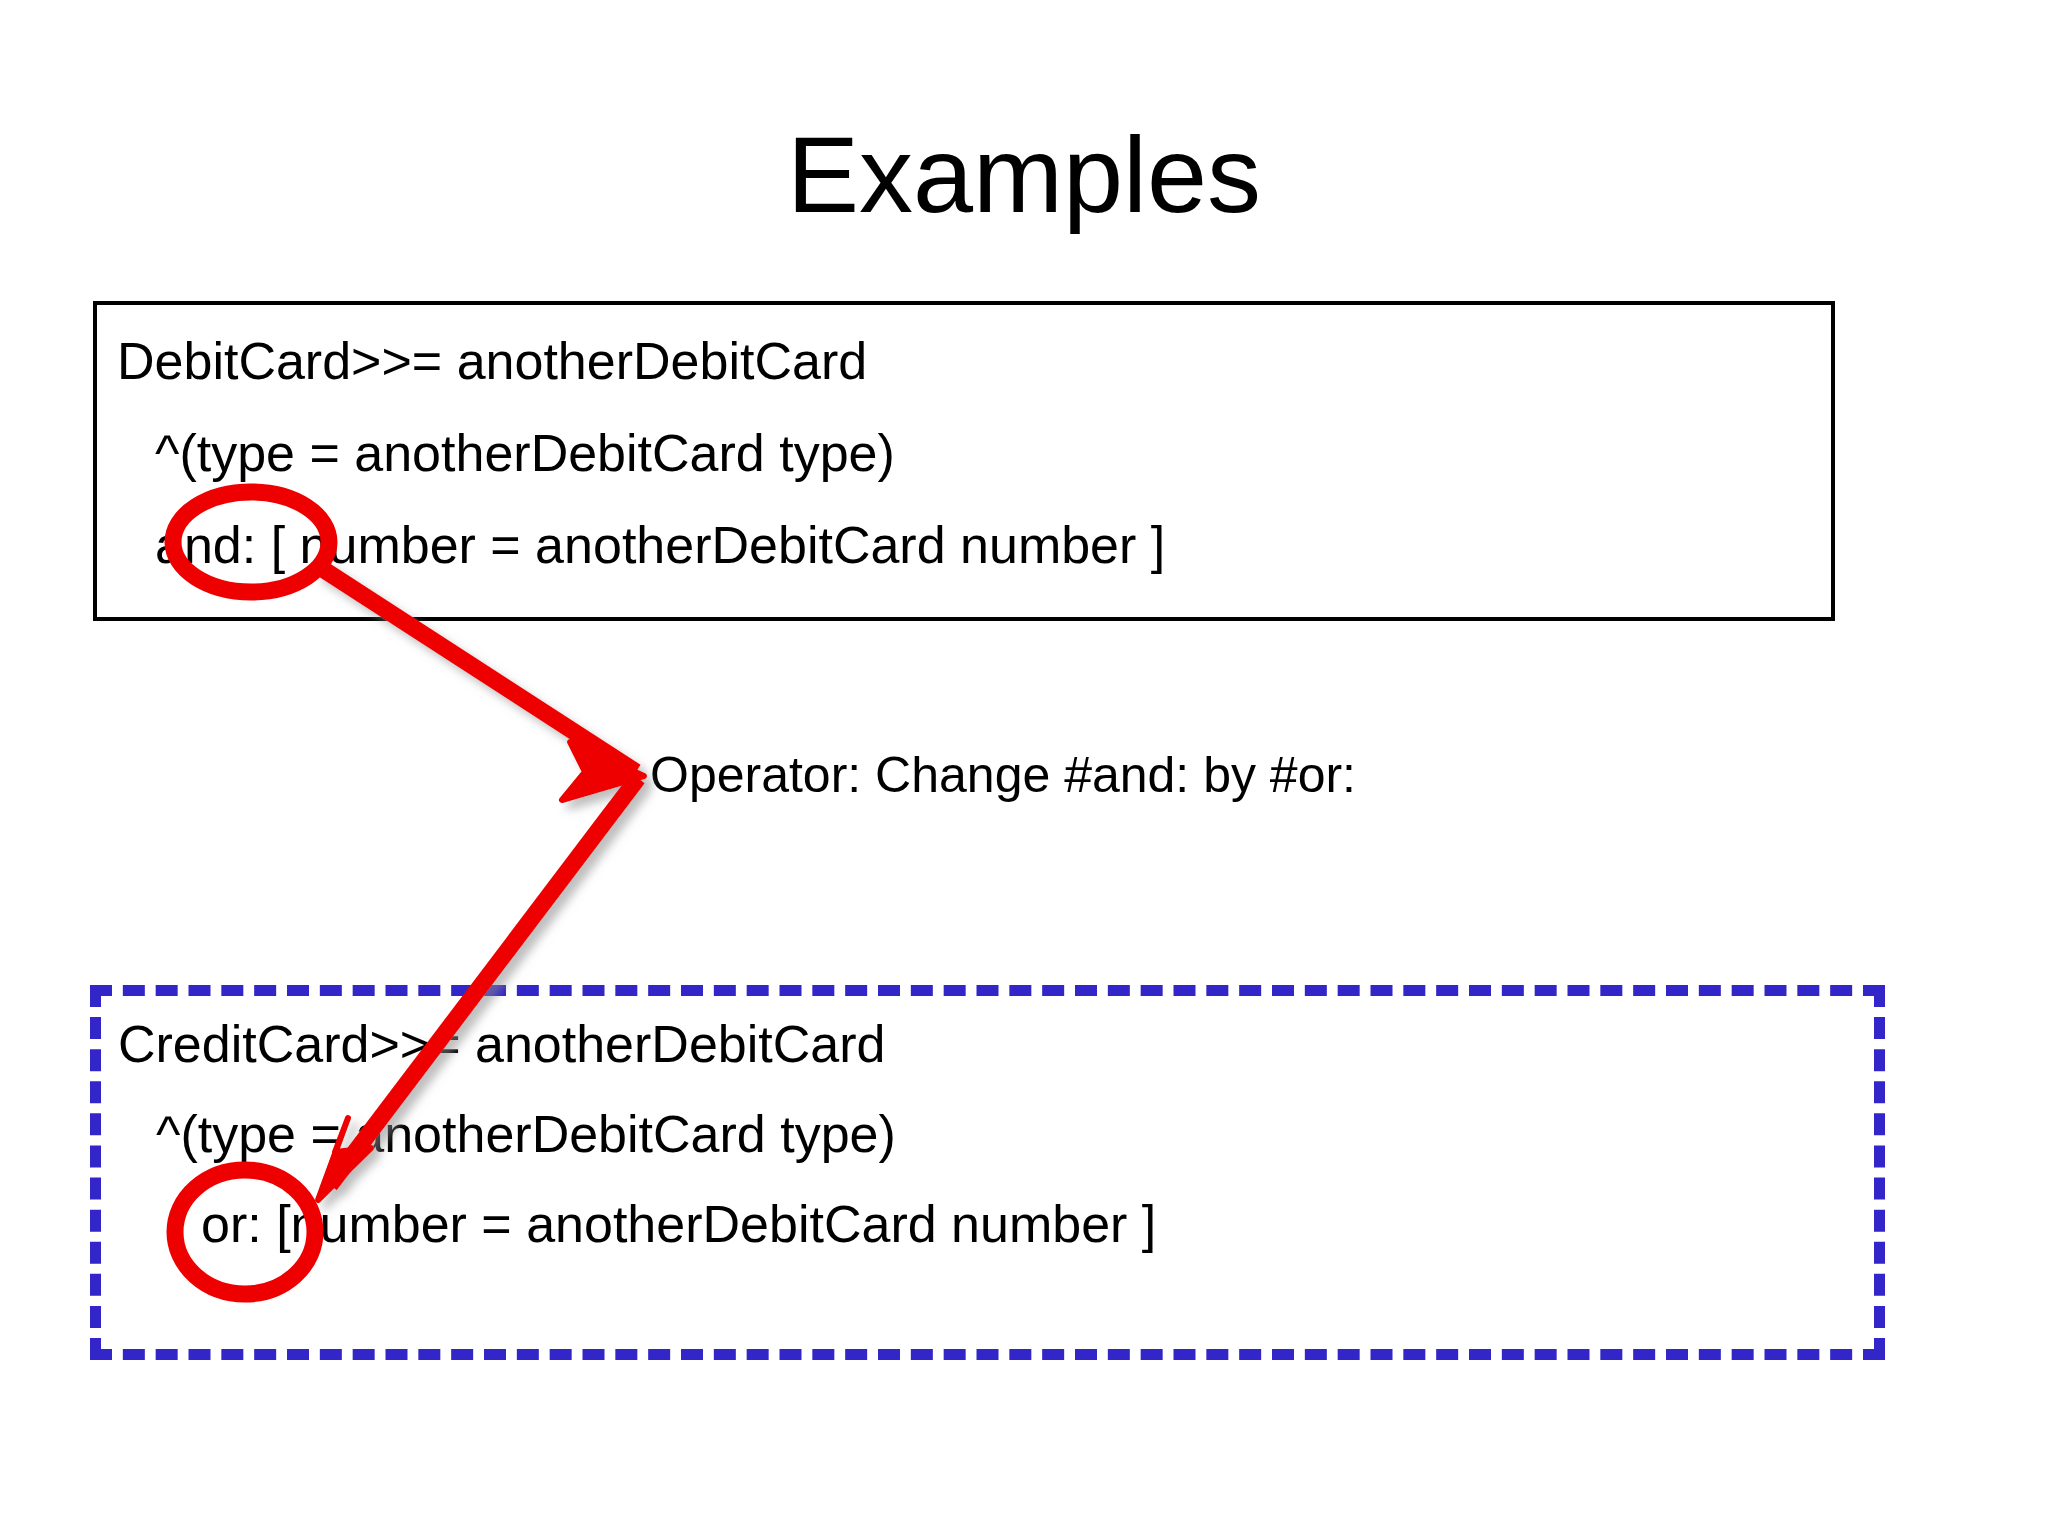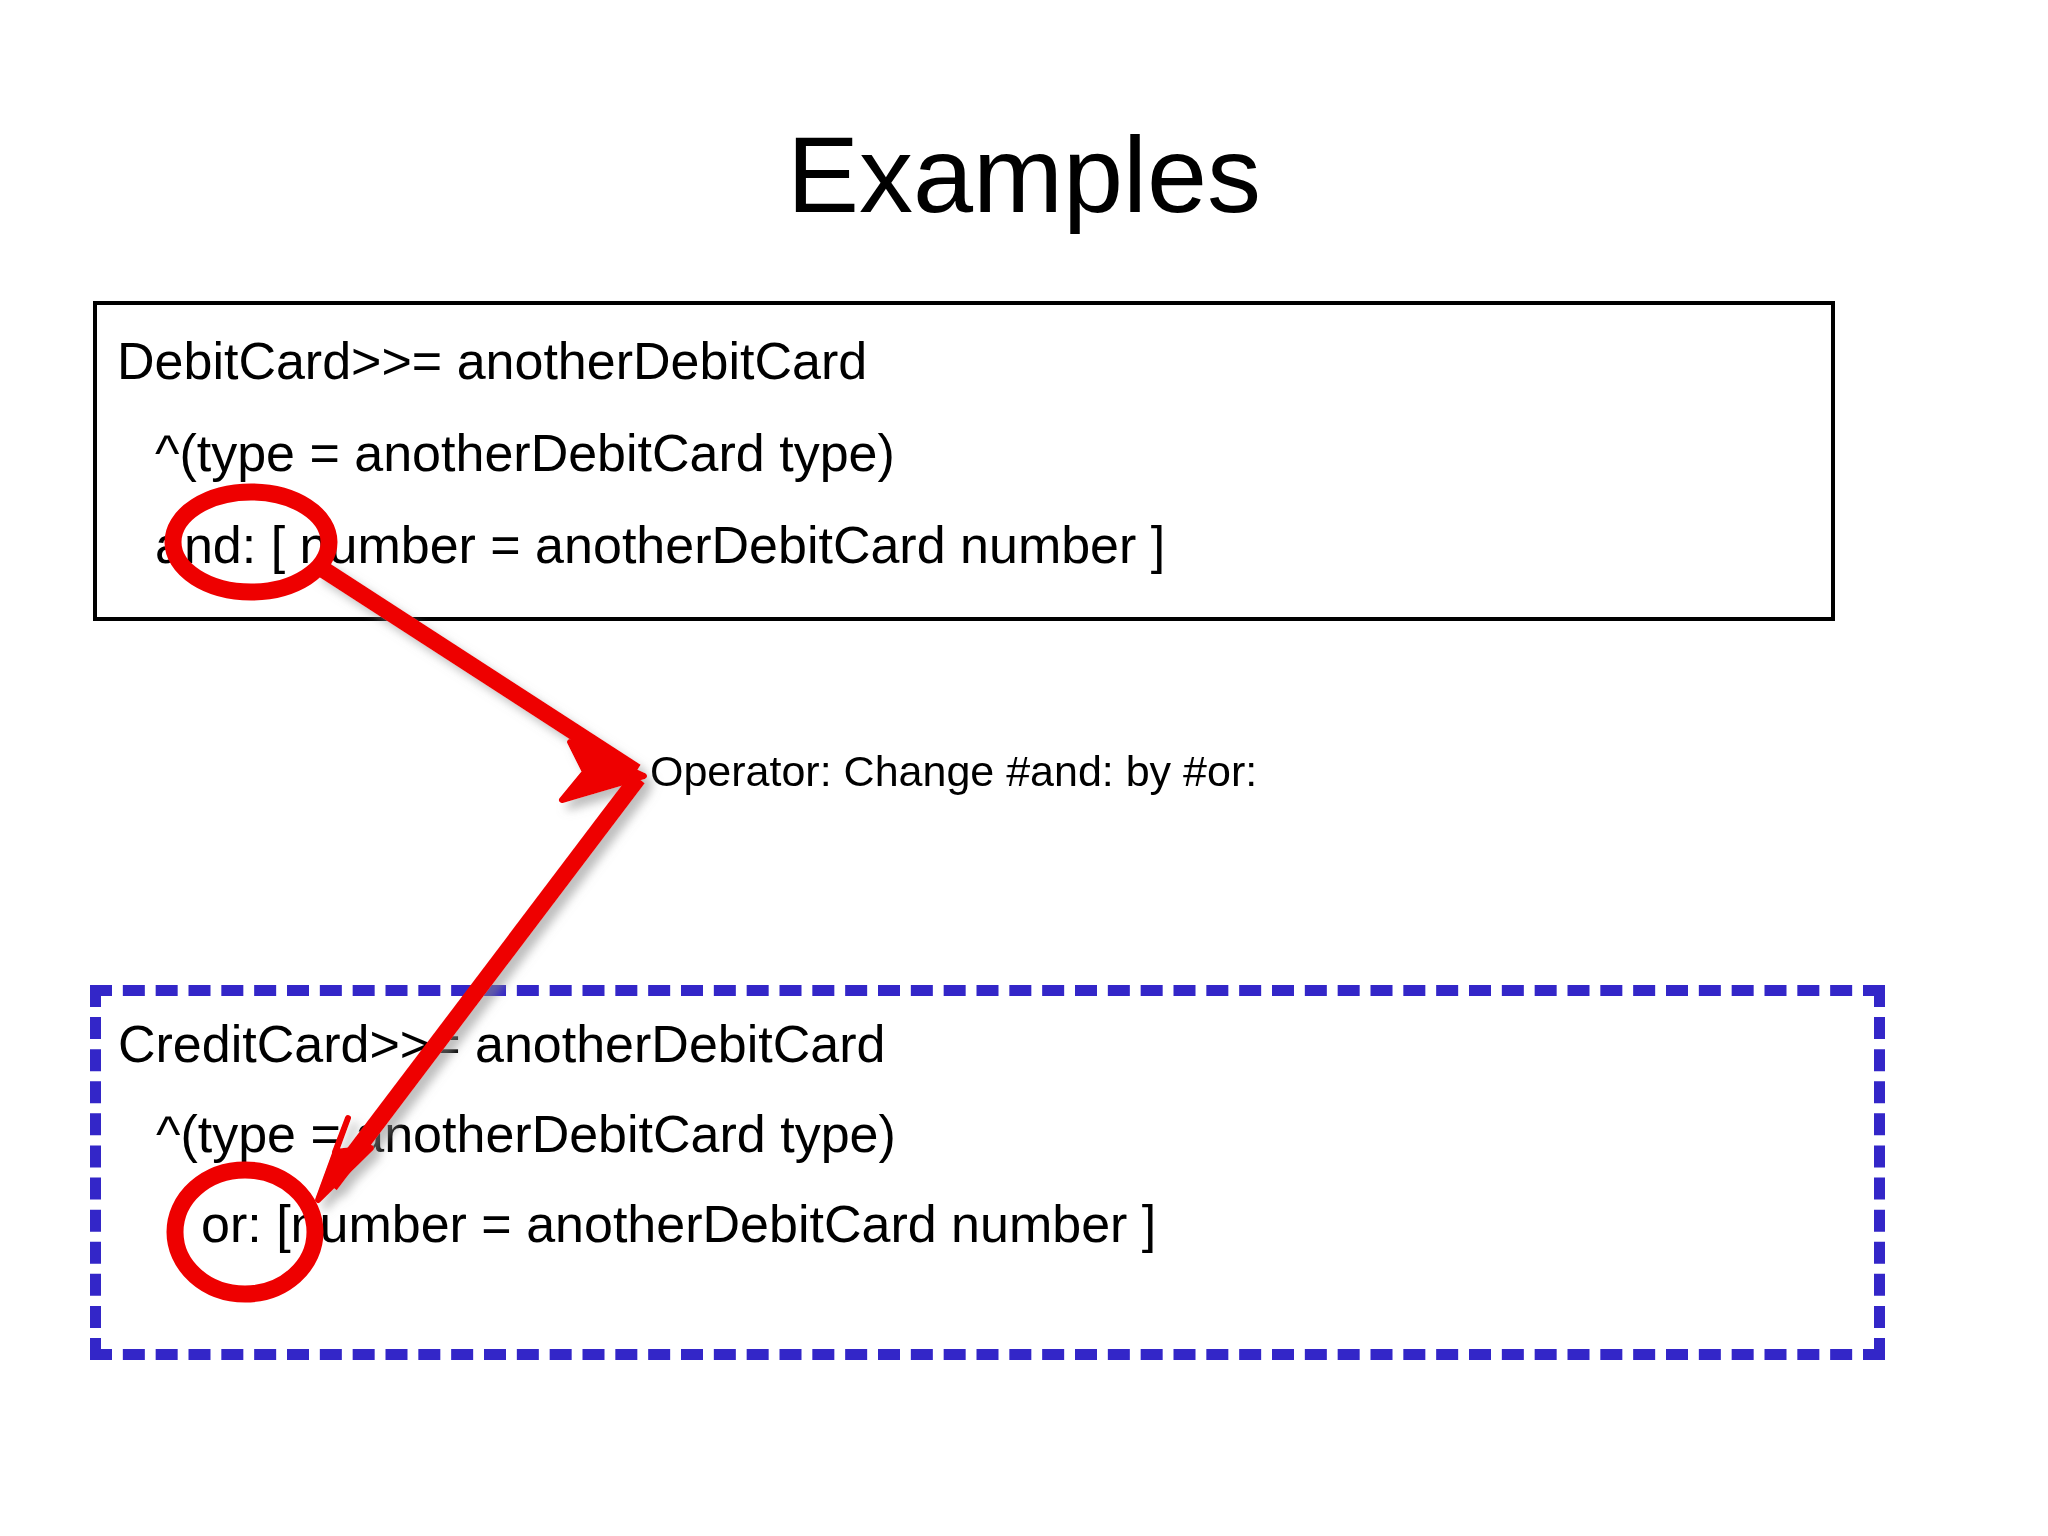--- a/index.html
+++ b/index.html
@@ -79,21 +79,21 @@
   
   #credit-l1 { left: 17px; top: 22px; }
   #credit-l2 { left: 55px; top: 112px; }
   #credit-l3 { left: 100px; top: 202px; text-align: right; }
 
   
   #operator-note {
     position: absolute;
     left: 650px;
     top: 750px;
-    font-size: 43px;
+    font-size: 50px;
     line-height: 1;
     color: #000000;
     white-space: nowrap;
     font-family: "Liberation Sans", sans-serif;
   }
 
   
   #annotation-layer {
     position: absolute;
     left: 0; top: 0;

